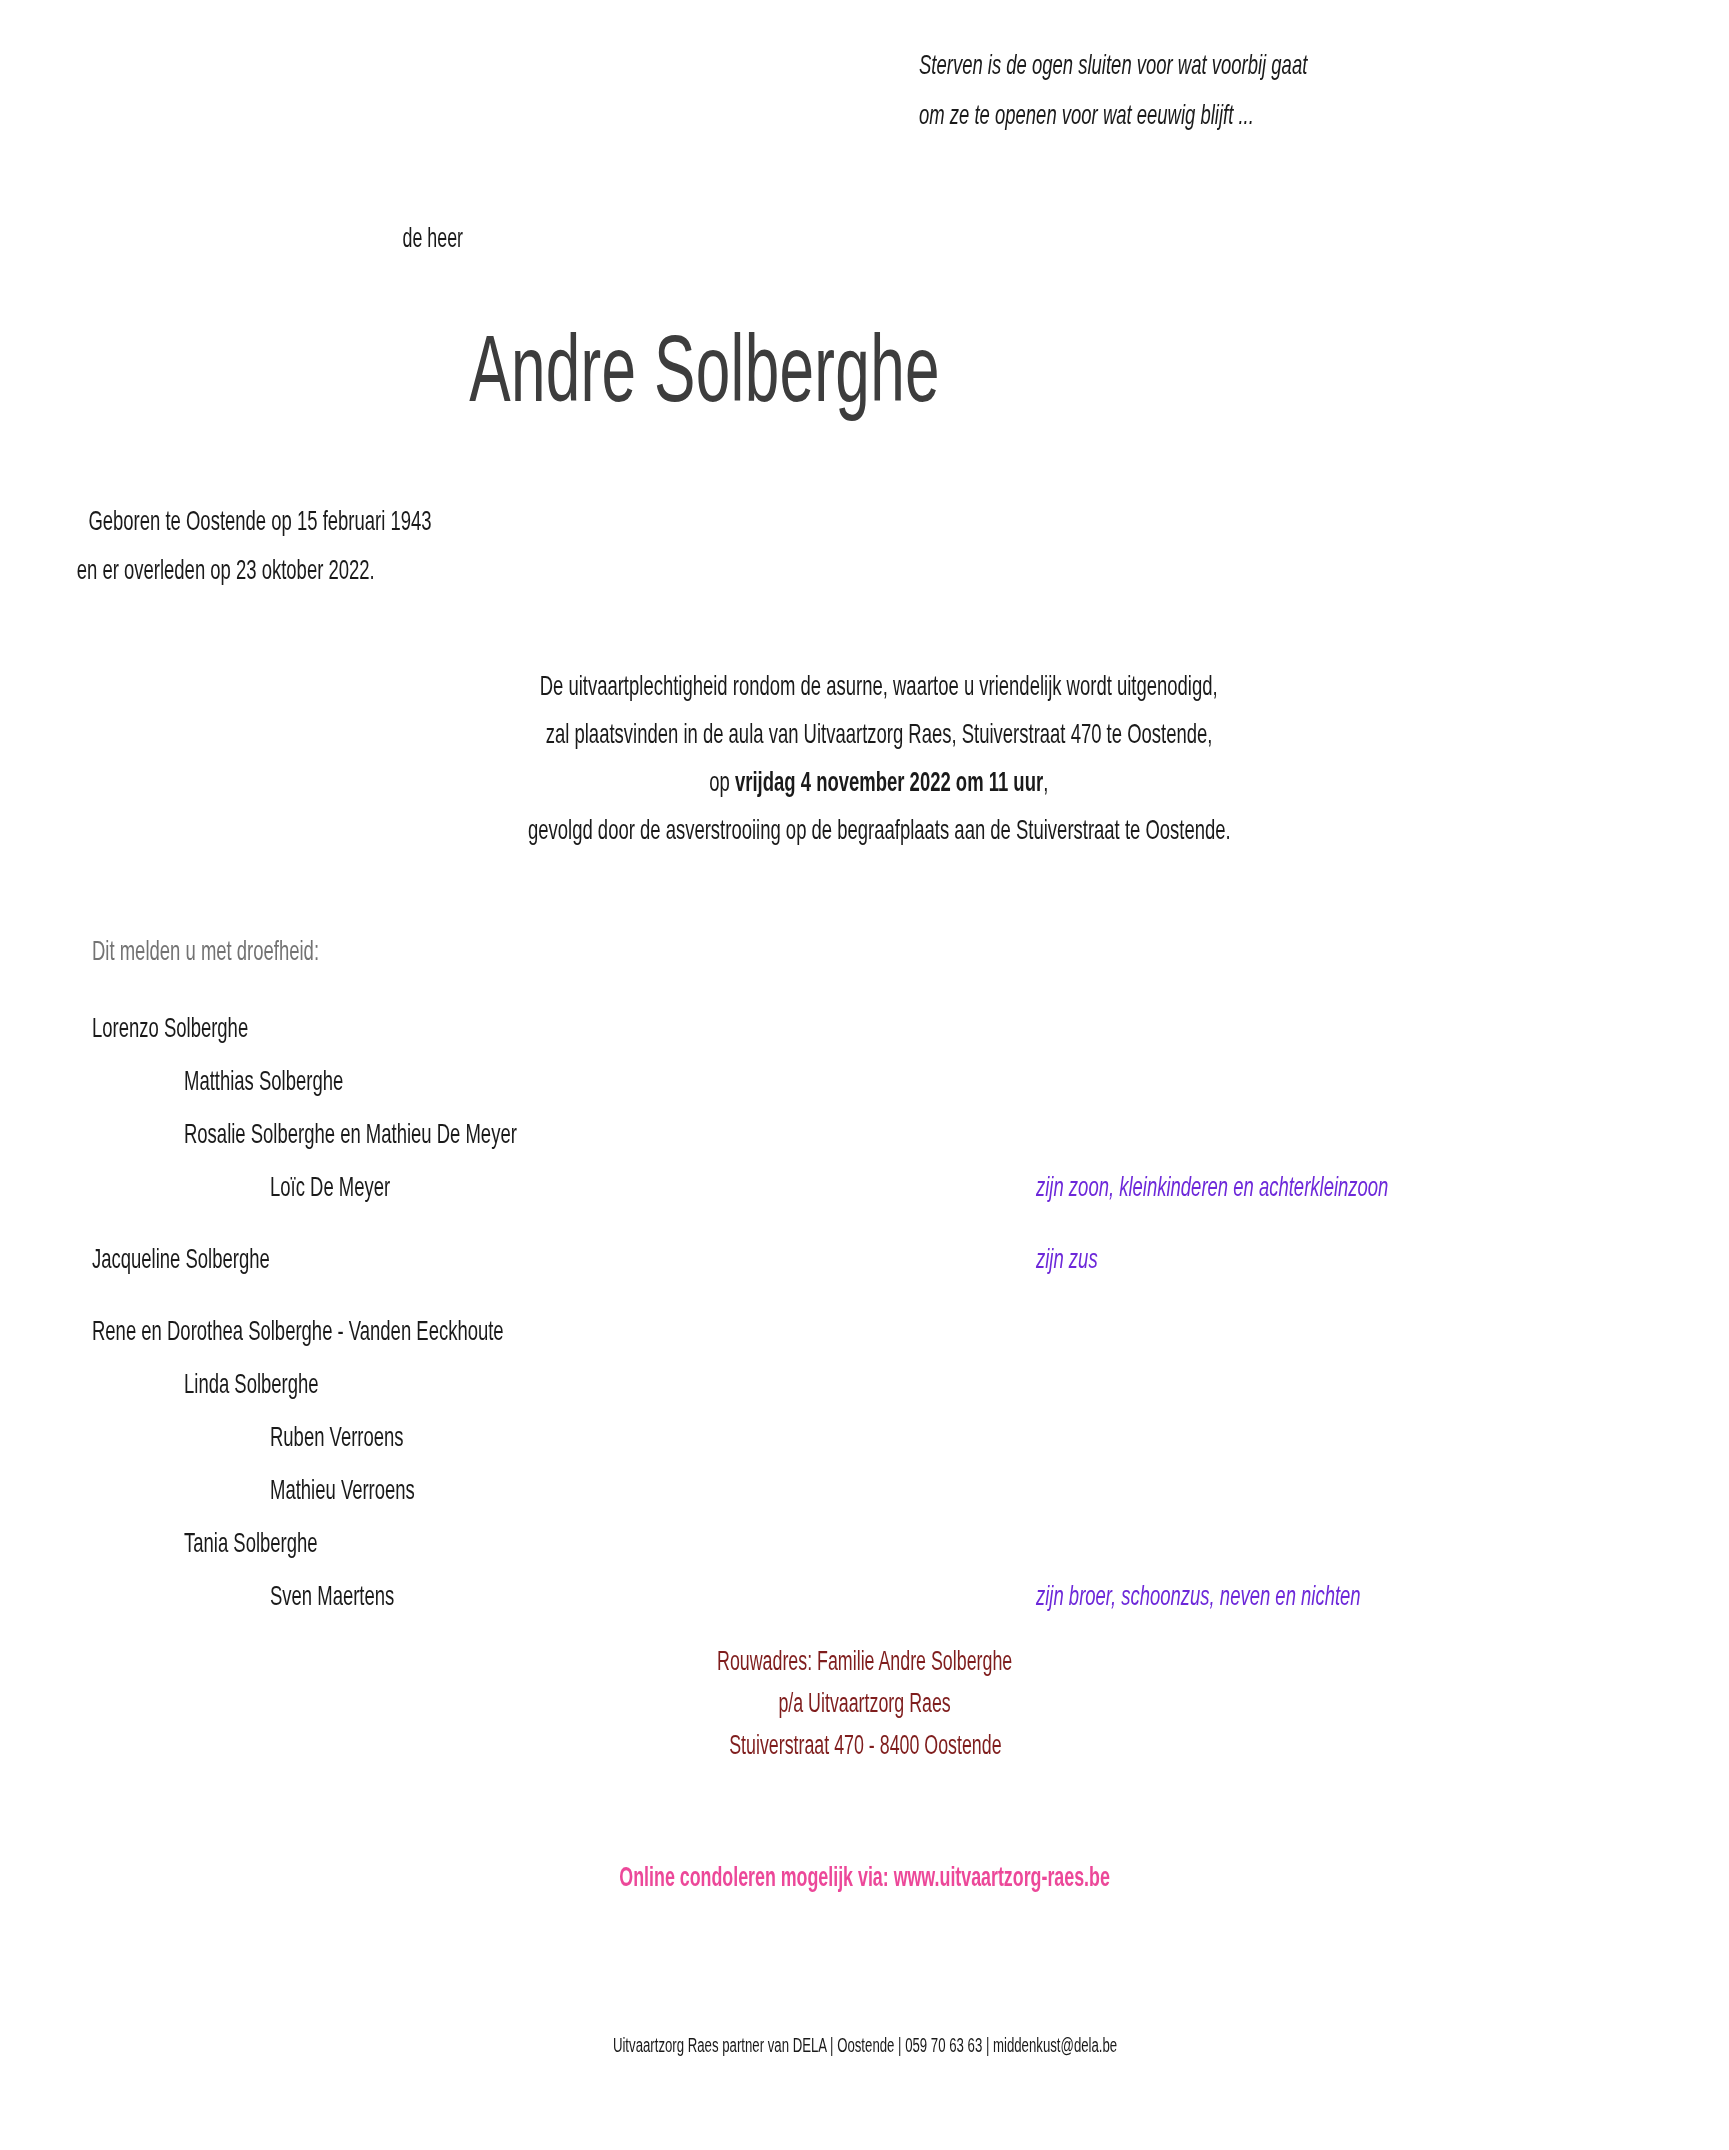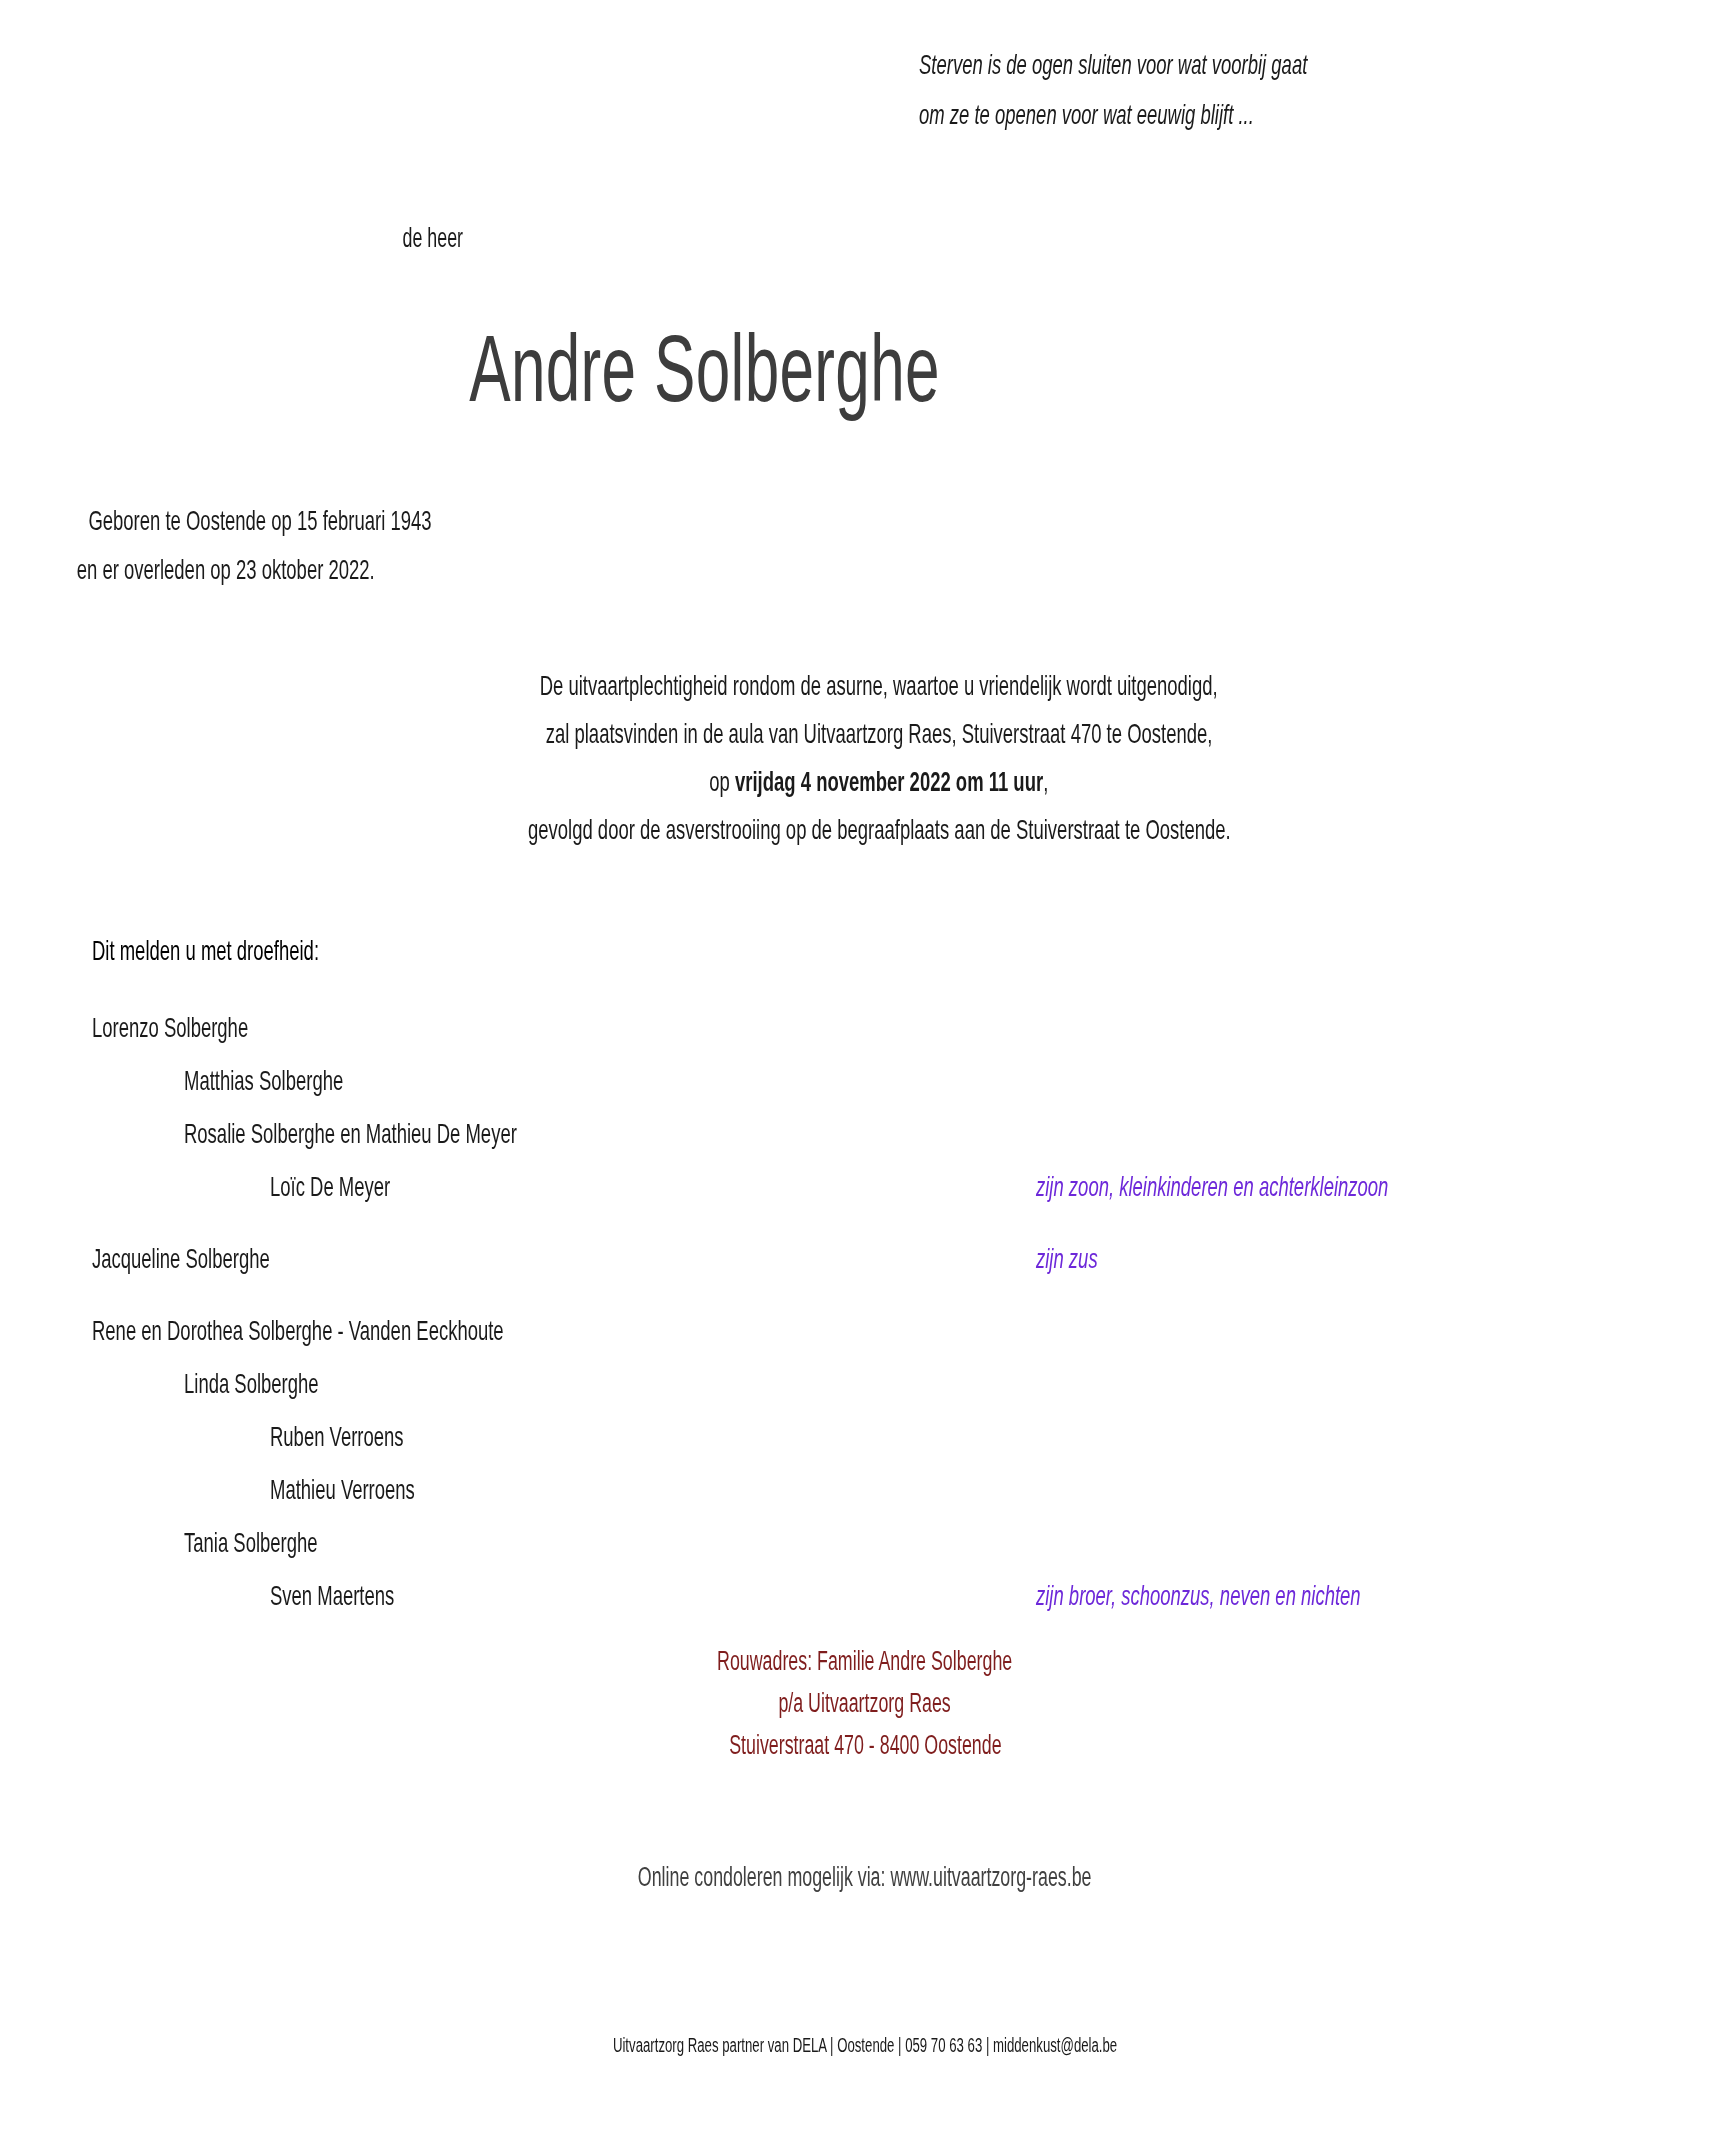--- a/index.html
+++ b/index.html
@@ -100,21 +100,21 @@
   .ceremony .line { display: block; padding-left: 28px; }
   .ceremony b { font-weight: 700; }
 
   
   .announce-intro {
     position: absolute;
     left: 92px;
     top: 933px;
     font-size: 28px;
     line-height: 36px;
-    color: #000000;
+    color: #737373;
   }
 
   .family {
     position: absolute;
     left: 0;
     top: 1001px;
     width: 1730px;
   }
   .fam-row {
     position: relative;
@@ -159,21 +159,22 @@
   .address .line { display: block; }
 
   .condolence {
     position: absolute;
     left: 0;
     top: 1856px;
     width: 1730px;
     text-align: center;
     font-size: 27px;
     line-height: 42px;
-    color: #404040;
+    color: #ec4899;
+    font-weight: bold;
   }
 
   
   .footer {
     position: absolute;
     left: 0;
     top: 2032px;
     width: 1730px;
     text-align: center;
     font-size: 20px;

